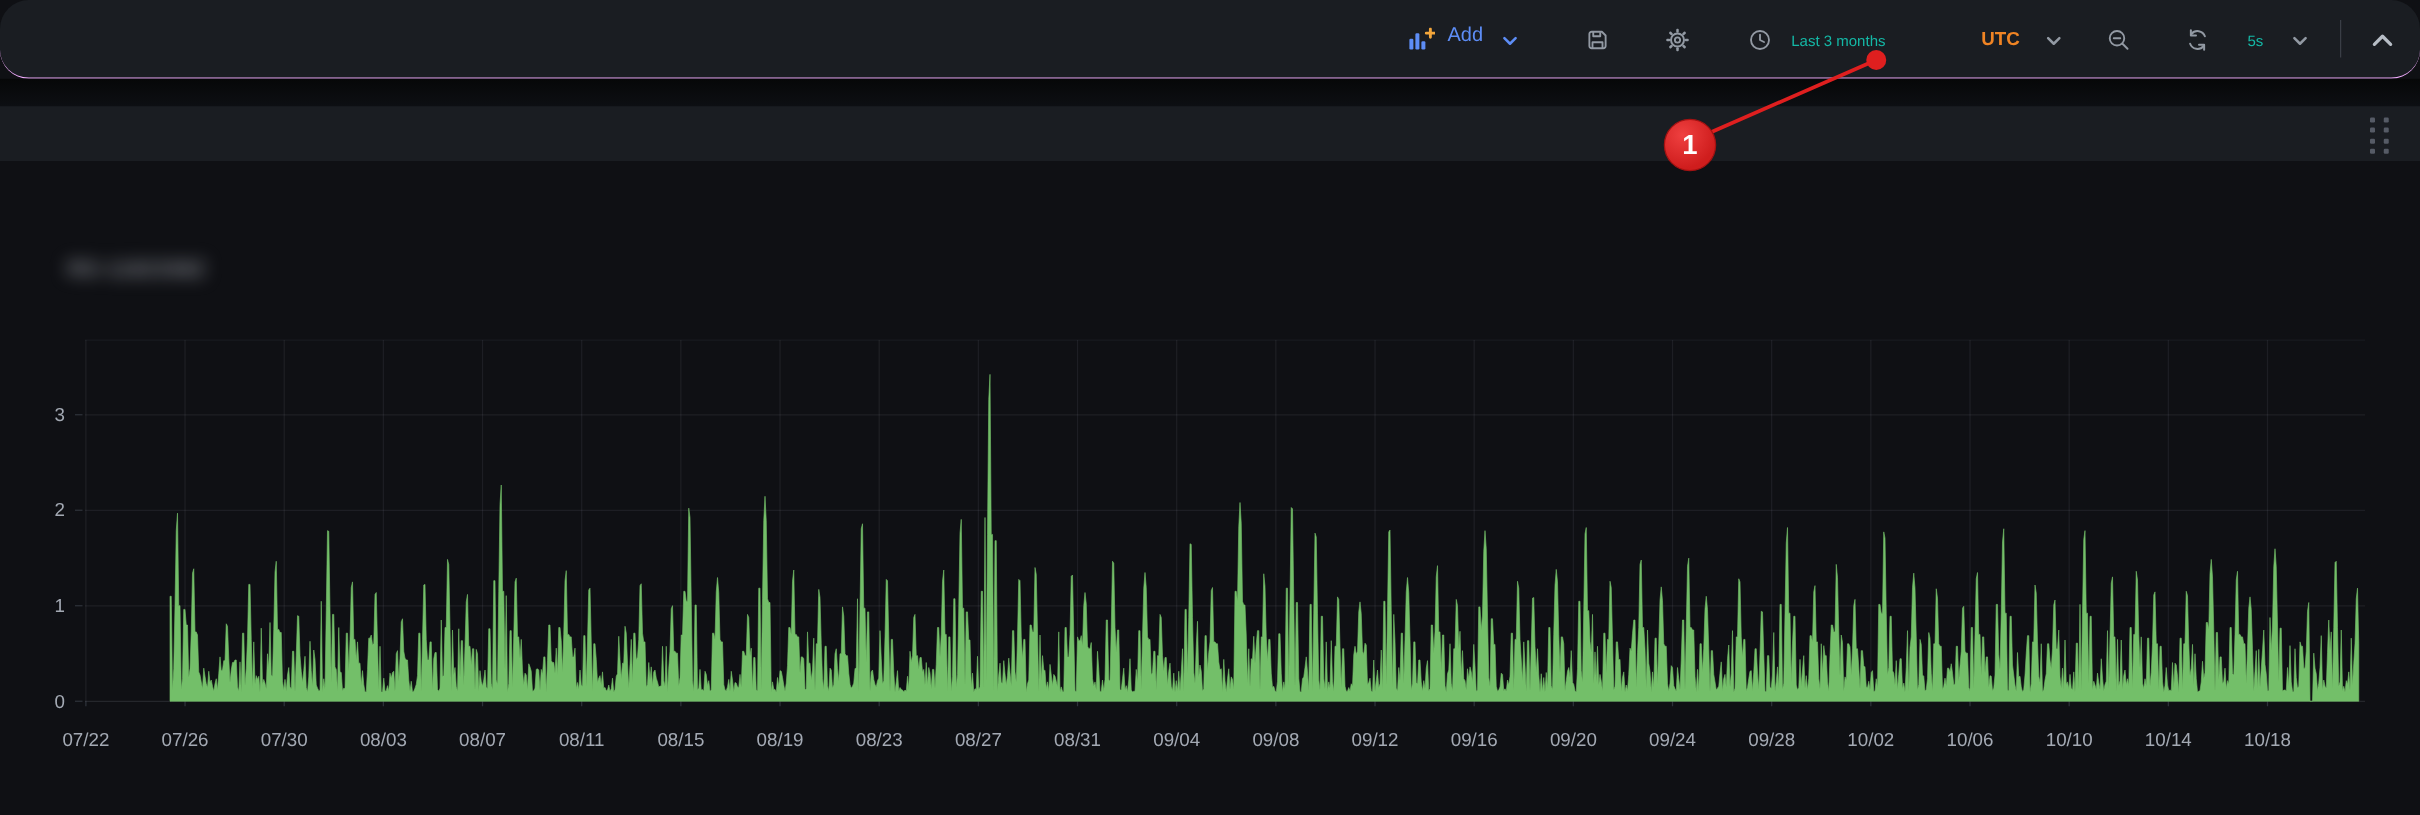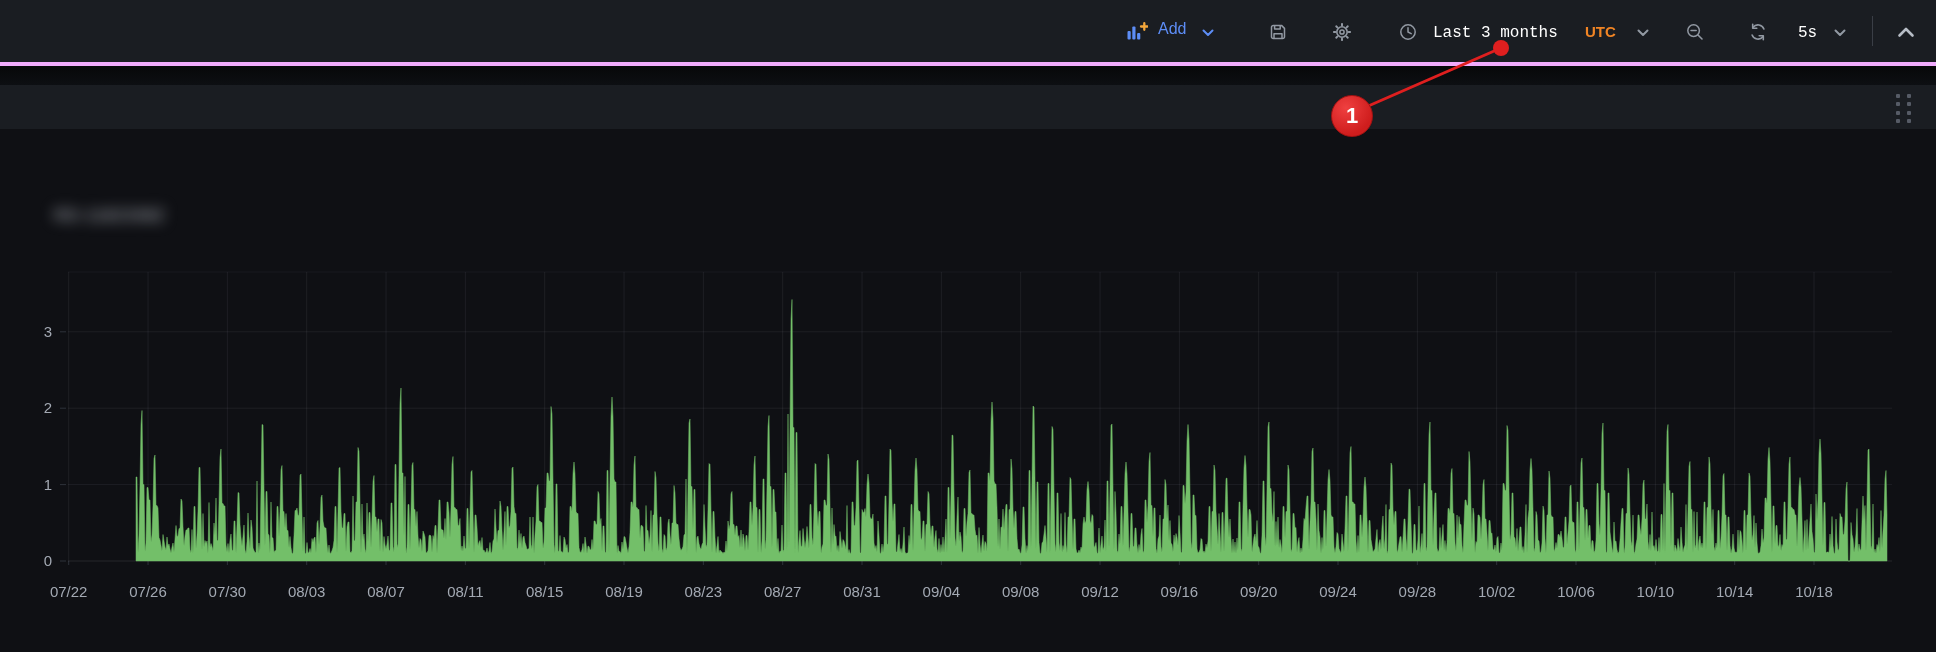--- a/index.html
+++ b/index.html
@@ -5,25 +5,25 @@
   html,body{margin:0;padding:0;}
   body{
     width:1936px;height:652px;position:relative;overflow:hidden;
     background:#0f1014;
     font-family:"Liberation Sans", sans-serif;
     -webkit-font-smoothing:antialiased;
   }
   
   .toolbar{
     position:absolute;left:0;top:0;width:1936px;height:62px;
-    background:#1a1d22;border-bottom:4px solid #f0abfc;z-index:5;
+    background:#1a1d22;border-bottom:1px solid #f0abfc;z-index:5;border-radius:23px;
   }
   .tbtn{position:absolute;background:transparent;border:none;cursor:pointer;}
   .tbtn .abs{position:absolute;}
-  .tb-label{color:#ffffff;font-size:16px;line-height:24px;white-space:nowrap;font-family:Liberation Mono, monospace;}
+  .tb-label{color:#14b8a6;font-size:12px;line-height:24px;white-space:nowrap;}
   .add-label{color:#5d8df6;font-size:16px;font-weight:500;}
   .utc-label{color:#f08424;font-size:15px;font-weight:500;}
   .divider{position:absolute;left:1872px;top:16px;width:1px;height:30px;background:#3a3e46;}
   
   .shadow-strip{
     position:absolute;left:0;top:63px;width:1936px;height:22px;
     background:linear-gradient(#060708,#0d0f13);z-index:1;
   }
   
   .row-band{

